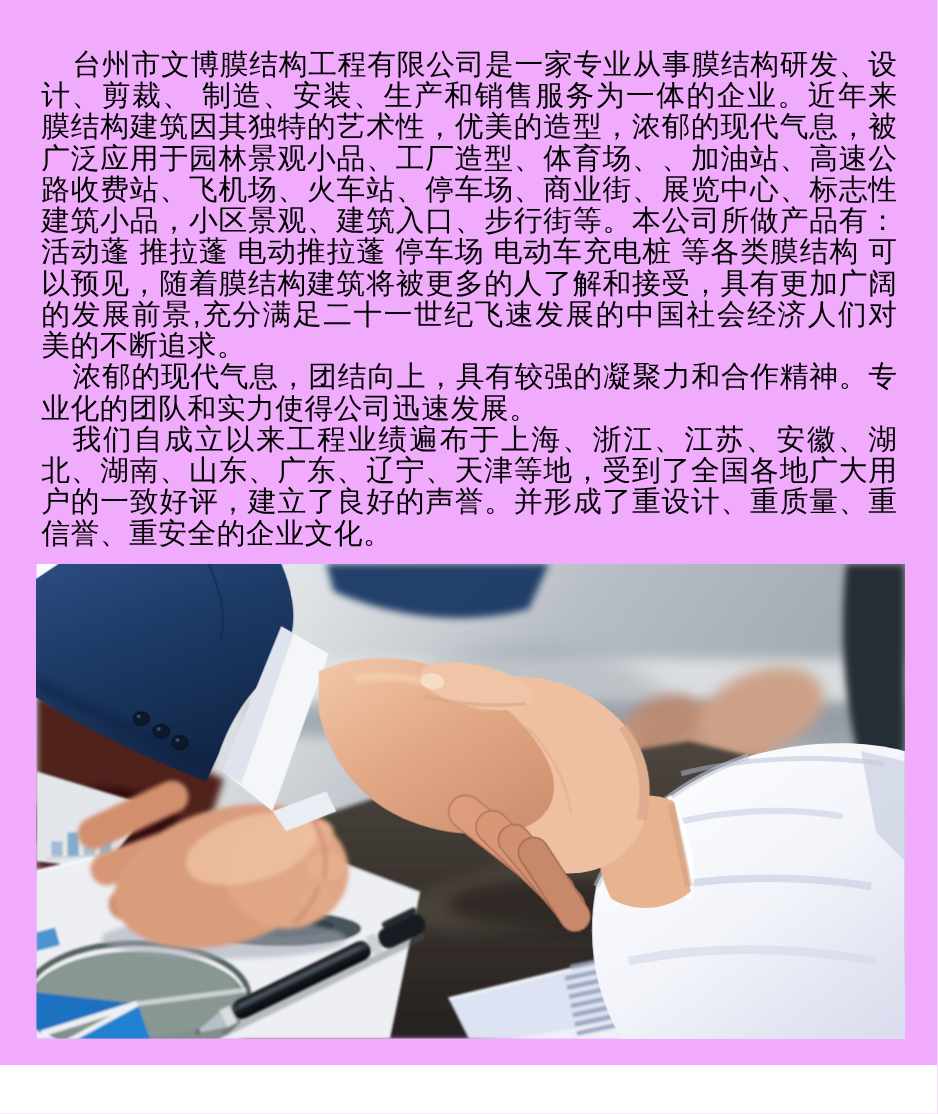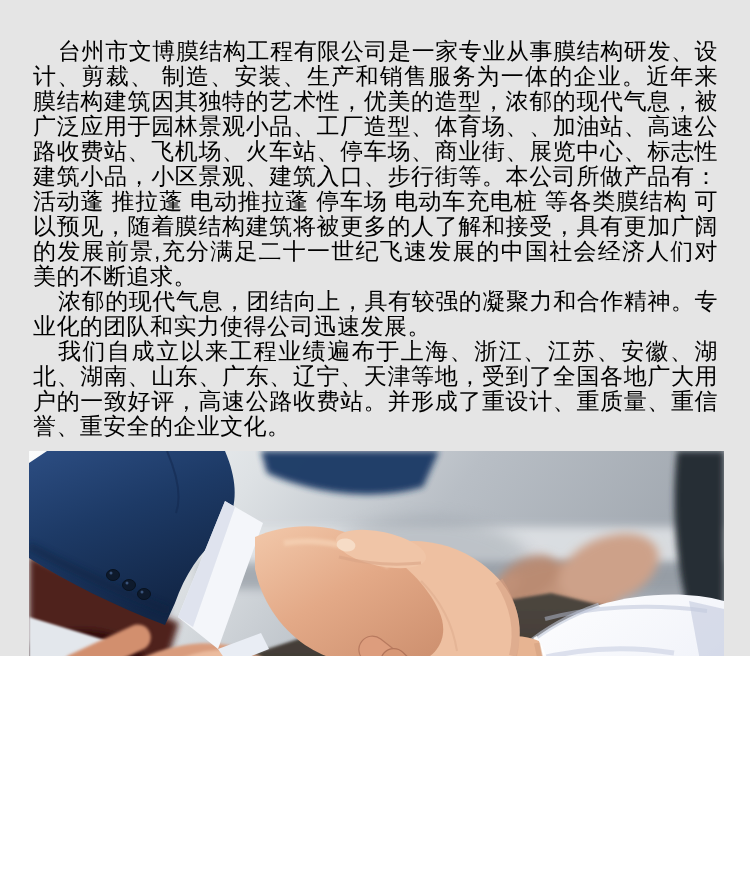--- a/index.html
+++ b/index.html
@@ -1,32 +1,32 @@
 <!DOCTYPE html>
 <html><head>
 <meta charset="utf-8">
 <style>
   html,body{margin:0;padding:0;background:#ffffff;}
-  .canvas{position:relative;width:750px;height:656px;background:#e5e5e5;overflow:hidden;
+  .canvas{position:relative;width:750px;height:852px;background:#f0abfc;overflow:hidden;
           font-family:"Liberation Sans","DejaVu Sans",sans-serif;}
   .article{position:absolute;left:0;top:0;width:750px;padding:39px 32px 0 33px;box-sizing:border-box;
            font-size:23px;line-height:25px;color:#000;text-align:justify;letter-spacing:0.4px;}
   .para{margin:0;text-indent:25px;}
   .photo-wrap{position:absolute;left:29px;top:451px;width:695px;height:380px;overflow:hidden;}
   .photo-wrap svg{display:block;}
 </style>
 </head>
 <body>
 
 <div class="canvas">
 
   <div class="article">
     <p class="para">台州市文博膜结构工程有限公司是一家专业从事膜结构研发、设计、剪裁、 制造、安装、生产和销售服务为一体的企业。近年来膜结构建筑因其独特的艺术性，优美的造型，浓郁的现代气息，被广泛应用于园林景观小品、工厂造型、体育场、、加油站、高速公路收费站、飞机场、火车站、停车场、商业街、展览中心、标志性建筑小品，小区景观、建筑入口、步行街等。本公司所做产品有：活动蓬 推拉蓬 电动推拉蓬 停车场 电动车充电桩 等各类膜结构 可以预见，随着膜结构建筑将被更多的人了解和接受，具有更加广阔的发展前景,充分满足二十一世纪飞速发展的中国社会经济人们对美的不断追求。</p>
     <p class="para">浓郁的现代气息，团结向上，具有较强的凝聚力和合作精神。专业化的团队和实力使得公司迅速发展。</p>
-    <p class="para">我们自成立以来工程业绩遍布于上海、浙江、江苏、安徽、湖北、湖南、山东、广东、辽宁、天津等地，受到了全国各地广大用户的一致好评，高速公路收费站。并形成了重设计、重质量、重信誉、重安全的企业文化。</p>
+    <p class="para">我们自成立以来工程业绩遍布于上海、浙江、江苏、安徽、湖北、湖南、山东、广东、辽宁、天津等地，受到了全国各地广大用户的一致好评，建立了良好的声誉。并形成了重设计、重质量、重信誉、重安全的企业文化。</p>
   </div>
 
   <div class="photo-wrap">
     <svg width="695" height="380" viewBox="0 0 695 380" xmlns="http://www.w3.org/2000/svg">
       <defs>
         <linearGradient id="wallG" x1="0" y1="0" x2="1" y2="0.25">
           <stop offset="0" stop-color="#fbfcfc"></stop>
             <stop offset="0.33" stop-color="#dde1e4"></stop>
           <stop offset="0.62" stop-color="#b8bec5"></stop>
             <stop offset="1" stop-color="#9fa6ae"></stop>

